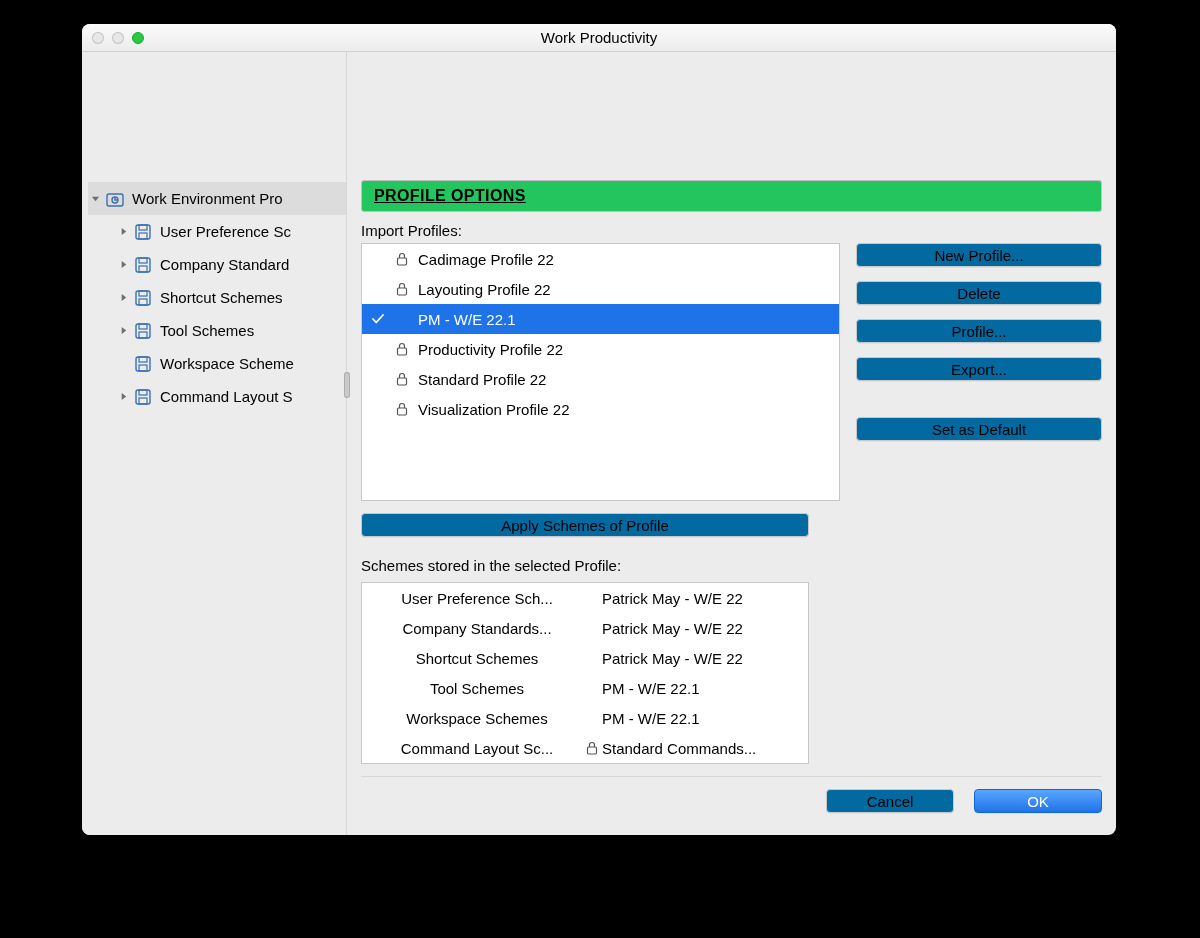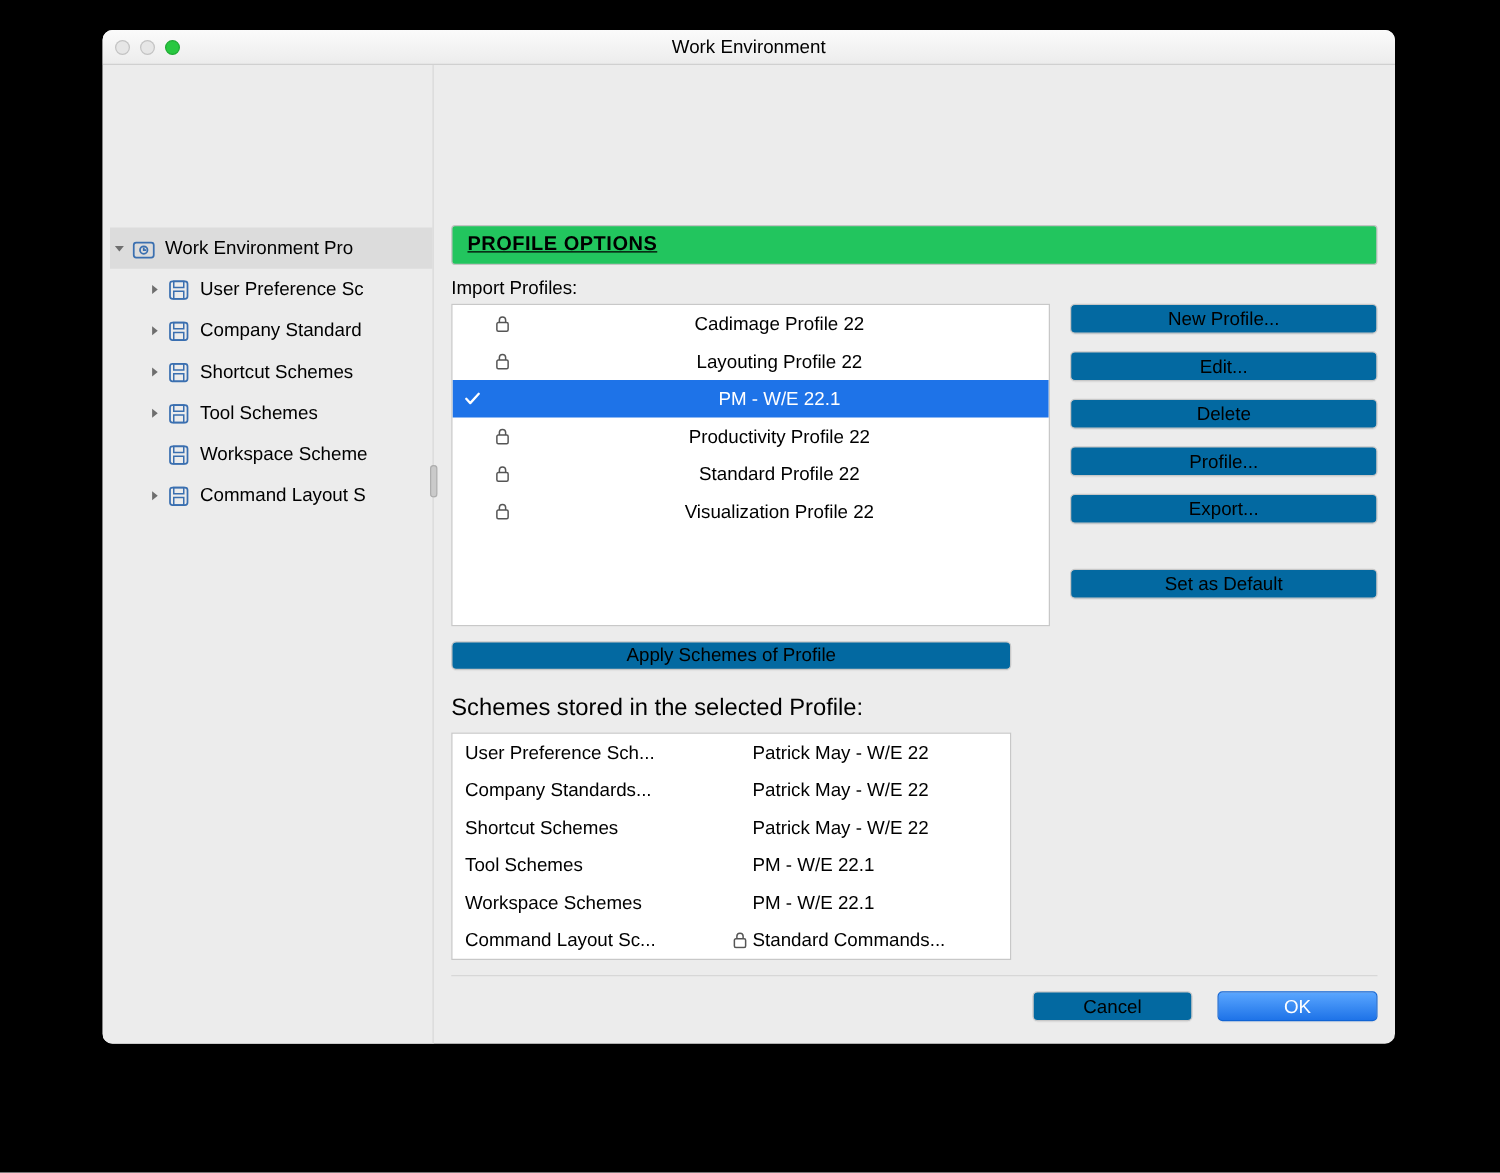--- a/index.html
+++ b/index.html
@@ -132,21 +132,20 @@
     height: 258px;
     overflow: hidden;
   }
   .profiles-item {
     display: flex;
     align-items: center;
     height: 30px;
     padding: 0 10px 0 8px;
     font-size: 15px;
     gap: 8px;
-    text-align: center;
   }
   .profiles-item .check {
     width: 16px; display:inline-flex; justify-content:center;
   }
   .profiles-item .lock {
     width: 16px; display:inline-flex; justify-content:center; color:#555;
   }
   .profiles-item.selected {
     background: #1e73e8;
     color: #fff;
@@ -169,39 +168,40 @@
     display: flex;
     align-items: center;
     justify-content: center;
     cursor: default;
     box-shadow: 0 1px 0 rgba(0,0,0,0.04);
   }
   .apply-btn {
     width: 448px;
     margin-top: 12px;
   }
-  .schemes-label { margin-top: 20px; font-size: 19px; }
+  .schemes-label { margin-top: 20px; font-size: 15px; }
   .schemes-table {
     margin-top: 4px;
     background: #fff;
     border: 1px solid #c8c8c8;
     width: 448px;
   }
   .schemes-row {
     display: flex;
     align-items: center;
     height: 30px;
     font-size: 15px;
   }
   .schemes-row .c1 {
     width: 220px;
     padding-left: 10px;
     white-space: nowrap;
     overflow: hidden;
     text-overflow: ellipsis;
+    text-align: center;
   }
   .schemes-row .lockcol {
     width: 20px;
     display:inline-flex; justify-content:center; color:#555;
   }
   .schemes-row .c2 {
     flex: 1;
     white-space: nowrap;
     overflow: hidden;
     text-overflow: ellipsis;
@@ -266,21 +266,21 @@
   </symbol>
 </svg>
 
 <div class="window">
   <div class="titlebar">
     <div class="traffic">
       <div class="tl-dot tl-close"></div>
       <div class="tl-dot tl-min"></div>
       <div class="tl-dot tl-zoom"></div>
     </div>
-    <div class="titlebar-title">Work Environment</div>
+    <div class="titlebar-title">Work Productivity</div>
   </div>
 
   <div class="body">
     <div class="sidebar">
       <div class="tree" id="tree">
           <div class="tree-row root">
             <span class="disclosure">
               <svg>
                 <use href="#i-tri-down"></use>
               </svg>
@@ -433,21 +433,20 @@
               <span class="lock">
                 <svg>
                   <use href="#i-lock"></use>
                 </svg>
               </span>
               <span class="profile-name">Visualization Profile 22</span>
             </div>
           </div>
         <div class="btn-col">
           <div class="btn">New Profile...</div>
-          <div class="btn">Edit...</div>
           <div class="btn">Delete</div>
           <div class="btn">Profile...</div>
           <div class="btn">Export...</div>
           <div style="height:8px"></div>
           <div class="btn">Set as Default</div>
         </div>
       </div>
 
       <div class="btn apply-btn">Apply Schemes of Profile</div>
 

